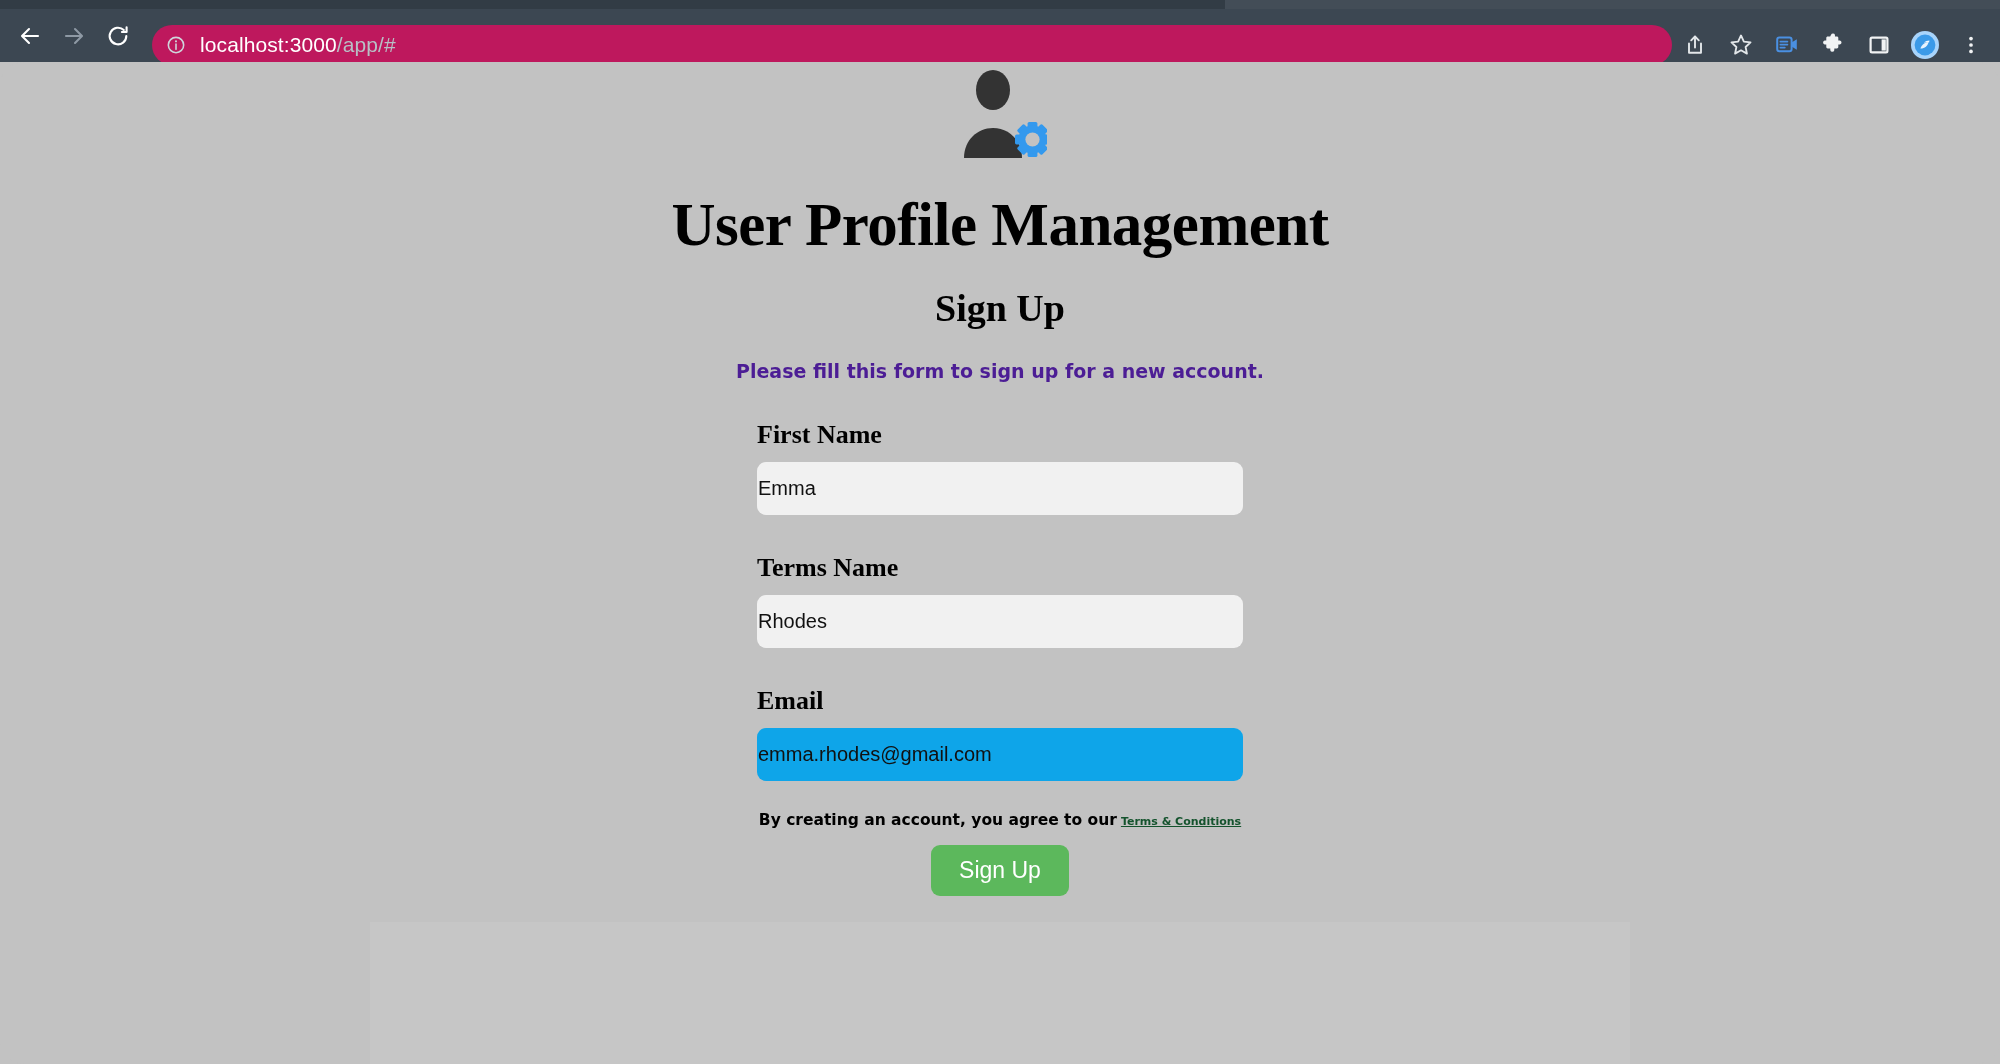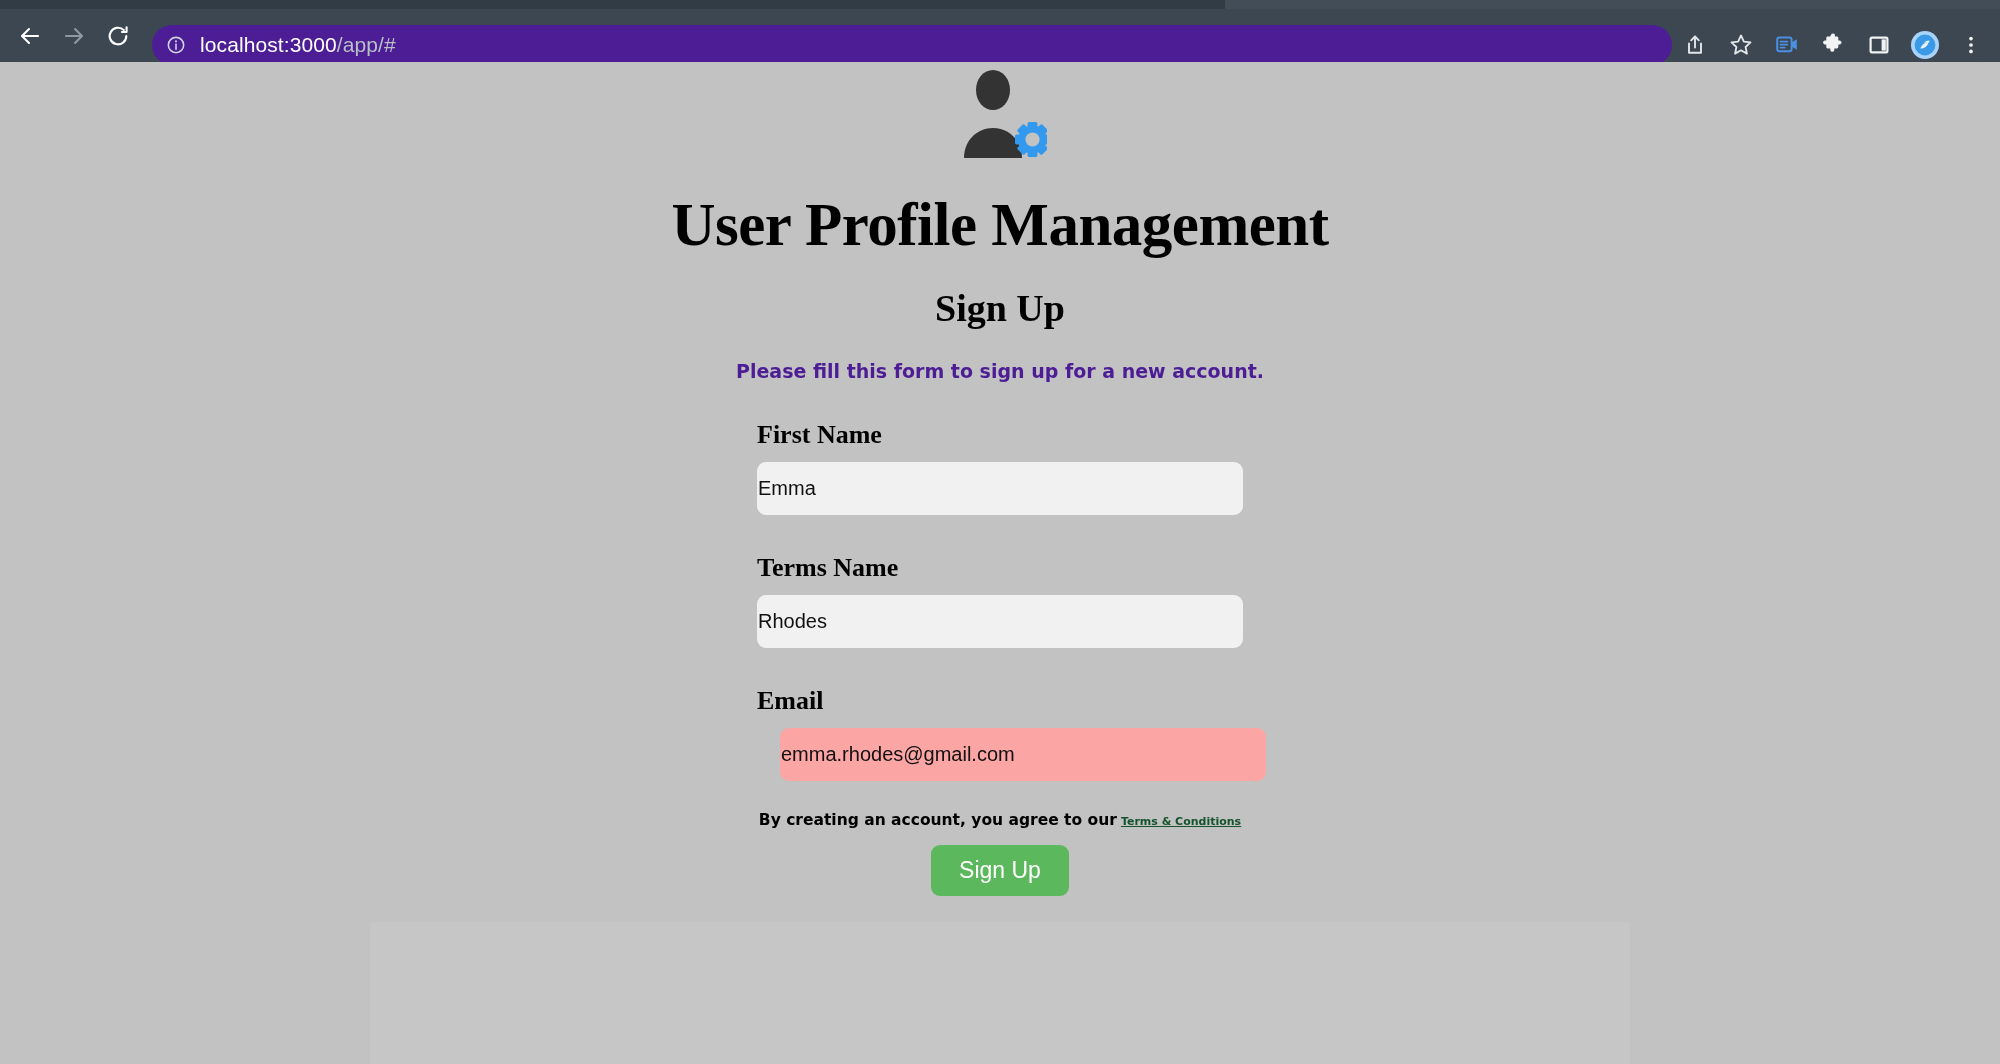--- a/index.html
+++ b/index.html
@@ -33,21 +33,21 @@
   }
   .nav-btn {
     width: 44px; height: 44px;
     display: flex; align-items: center; justify-content: center;
     border-radius: 50%;
     cursor: pointer;
   }
   .urlpill {
     position: absolute; left: 152px; top: 16px;
     width: 1520px; height: 40px;
-    background: #4c1d95;
+    background: #be185d;
     border-radius: 20px;
     display: flex; align-items: center;
   }
   .info-icon {
     width: 20px; height: 20px;
     margin-left: 14px; margin-right: 14px;
     flex: 0 0 auto;
   }
   .urltext {
     font-size: 21px;
@@ -136,22 +136,21 @@
     background: #f1f1f1;
     border: none;
     border-radius: 9px;
     padding: 0 1px;
     font-family: "Liberation Sans", sans-serif;
     font-size: 20px;
     color: #111;
     outline: none;
   }
   .field-input.focused {
-    background: #fca5a5;
-    margin-left: 23px;
+    background: #0ea5e9;
   }
   .terms {
     font-family: "DejaVu Sans", sans-serif;
     font-weight: bold;
     font-size: 15.5px;
     color: #000;
     text-align: center;
     margin-top: 30px;
     white-space: nowrap;
   }

